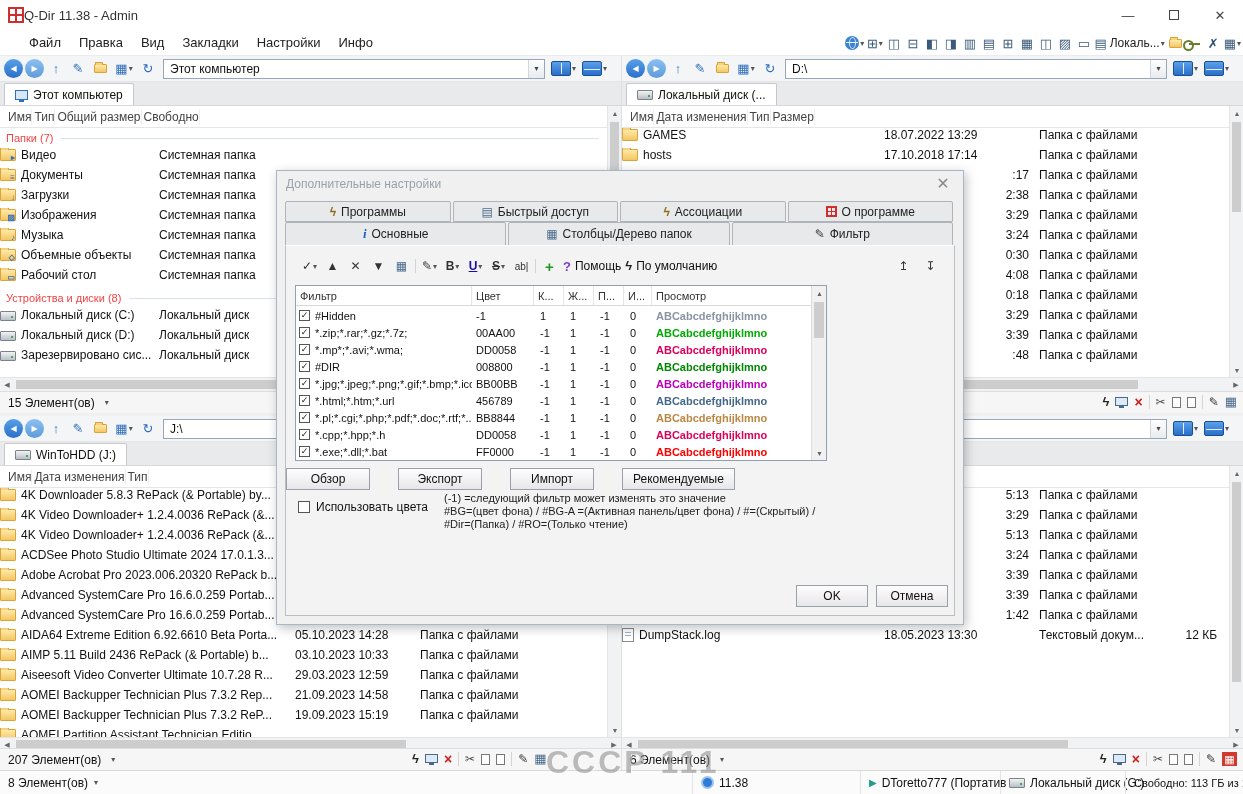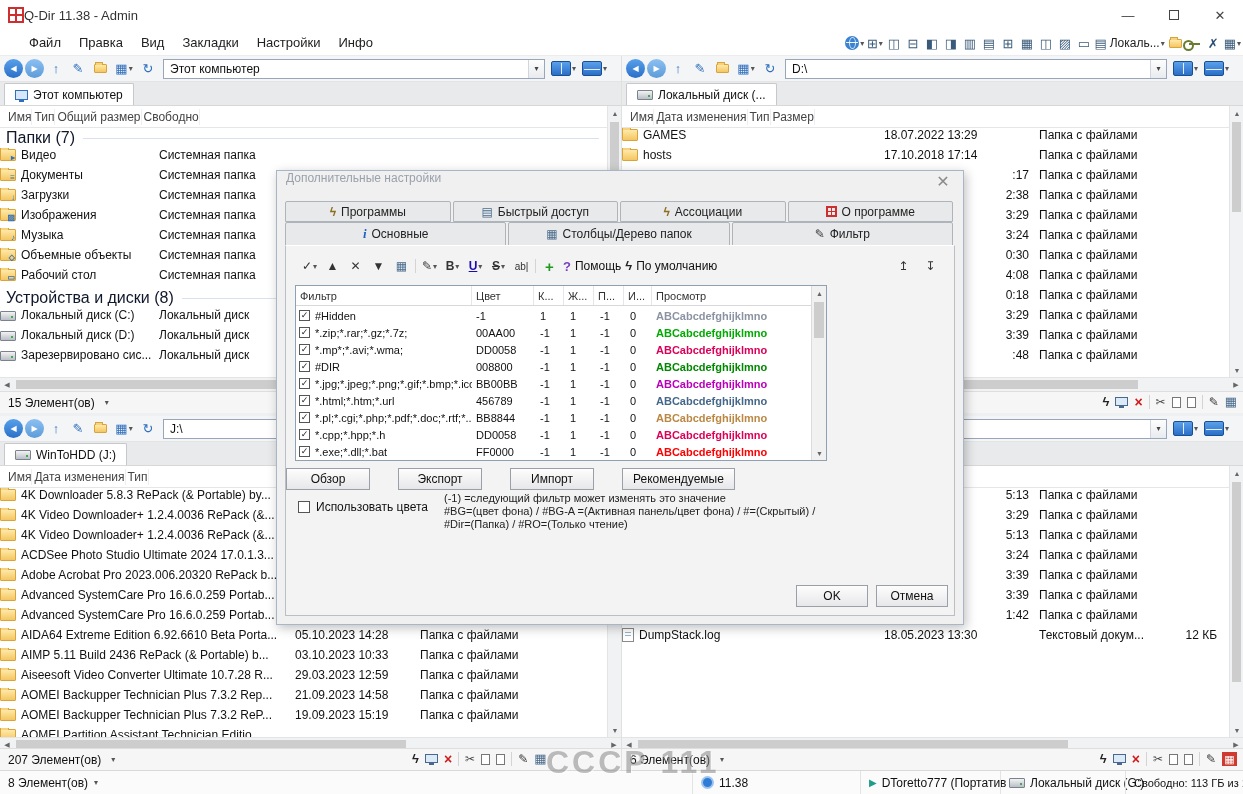--- a/index.html
+++ b/index.html
@@ -60,21 +60,21 @@
 
 .list{position:absolute;left:0;top:72px;right:14px;height:249px;overflow:hidden}
 .row{display:flex;align-items:flex-start;height:20px;}
 .cell{white-space:nowrap;overflow:hidden;flex:0 0 auto;font-size:12px;color:#111}
 .cname{display:flex;align-items:center}
 #tl .c1{width:159px}#tl .c2{width:195px}#tl .c3{width:125px}#tl .c4{flex:1}
 #tr .c1,#br .c1{width:262px}#tr .c2,#br .c2{width:155px}#tr .c3,#br .c3{width:118px}#tr .c4,#br .c4{width:60px;text-align:right}
 #bl .c1{width:295px}#bl .c2{width:125px}#bl .c3{width:150px}
 .frag{text-align:right;padding-right:10px}
 .group-row{display:flex;align-items:center;height:20px;padding-left:6px}
-.gtext{color:#0f172a;font-size:16px;white-space:nowrap}
+.gtext{color:#ef4444;font-size:11px;white-space:nowrap}
 .gline{flex:1;height:1px;background:#d9e1ee;margin:0 8px 0 8px}
 
 .ico{display:inline-block;width:16px;height:12px;margin-right:5px;position:relative;flex:0 0 auto}
 .ico-folder{background:linear-gradient(#ffe9a8,#f4c662);border:1px solid #d9a43c;border-radius:1px}
 .ico-folder::before{content:"";position:absolute;left:-1px;top:-4px;width:7px;height:3px;background:#f6d27c;border:1px solid #d9a43c;border-bottom:none}
 .ico-drv{height:10px;margin-top:2px;background:linear-gradient(#f2f2f2,#b9bfc8);border:1px solid #7c828c;border-radius:1px}
 .ico-drv::after{content:"";position:absolute;right:2px;bottom:2px;width:2px;height:2px;background:#3fae49}
 .ico-file{width:12px;height:14px;background:#fff;border:1px solid #8a8a8a}
 .ico-file::before{content:"";position:absolute;left:2px;right:2px;top:3px;height:6px;
  background:repeating-linear-gradient(#9db3c8 0 1px,transparent 1px 3px)}
@@ -99,21 +99,21 @@
 .si.pen{color:#333}
 .si.grid{color:#4a6b8c;font-size:13px}
 .gridred{width:15px;height:14px;background:#cf3a30;color:#fff;font-size:11px;display:flex;align-items:center;justify-content:center}
 .mon{width:13px;height:9px;border:1px solid #48688c;background:#dce9f6;position:relative;margin-top:-2px}
 .mon::after{content:"";position:absolute;left:3px;right:3px;bottom:-3px;height:2px;background:#48688c}
 .pg{width:9px;height:11px;border:1px solid #777;background:#fff;position:relative}
 .vsep{width:1px;height:14px;background:#d4d4d4}
 
 
 .dlg{position:absolute;left:276px;top:170px;width:688px;height:455px;background:#f0f0f1;border:1px solid #a8b6c6;box-shadow:2px 3px 10px rgba(0,0,0,.25);z-index:100}
-.dlg-title{height:26px;display:flex;align-items:flex-start;padding:0 9px;color:#9aa1ab;font-size:12px}
+.dlg-title{height:26px;display:flex;align-items:center;padding:0 9px;color:#9aa1ab;font-size:12px}
 .dlg-close{margin-left:auto;color:#8a8a8a;font-size:16px;width:22px;text-align:center;line-height:22px}
 .tabs{position:absolute;left:8px;right:8px;display:flex}
 .tabs.r1{top:30px;height:21px}
 .tabs.r2{top:51px;height:24px}
 .dtab{flex:1;display:flex;align-items:center;justify-content:center;gap:5px;border:1px solid #aeb4ba;background:#e8e9ea;font-size:12px;border-radius:2px 2px 0 0;margin-right:2px;color:#222;white-space:nowrap;overflow:hidden}
 .tabs.r2 .dtab.active{background:#f6f6f7;border-bottom-color:#f6f6f7;margin-top:-3px;z-index:3}
 .ti{display:inline-flex;align-items:center;justify-content:center}
 .ti-bolt::before{content:"ϟ";color:#8c6d1f;font-weight:bold}
 .ti-kbd::before{content:"▤";color:#4a6b8c}
 .ti-info::before{content:"i";color:#1f62c5;font-weight:bold;font-family:"Liberation Serif",serif;font-style:italic;font-size:13px}

